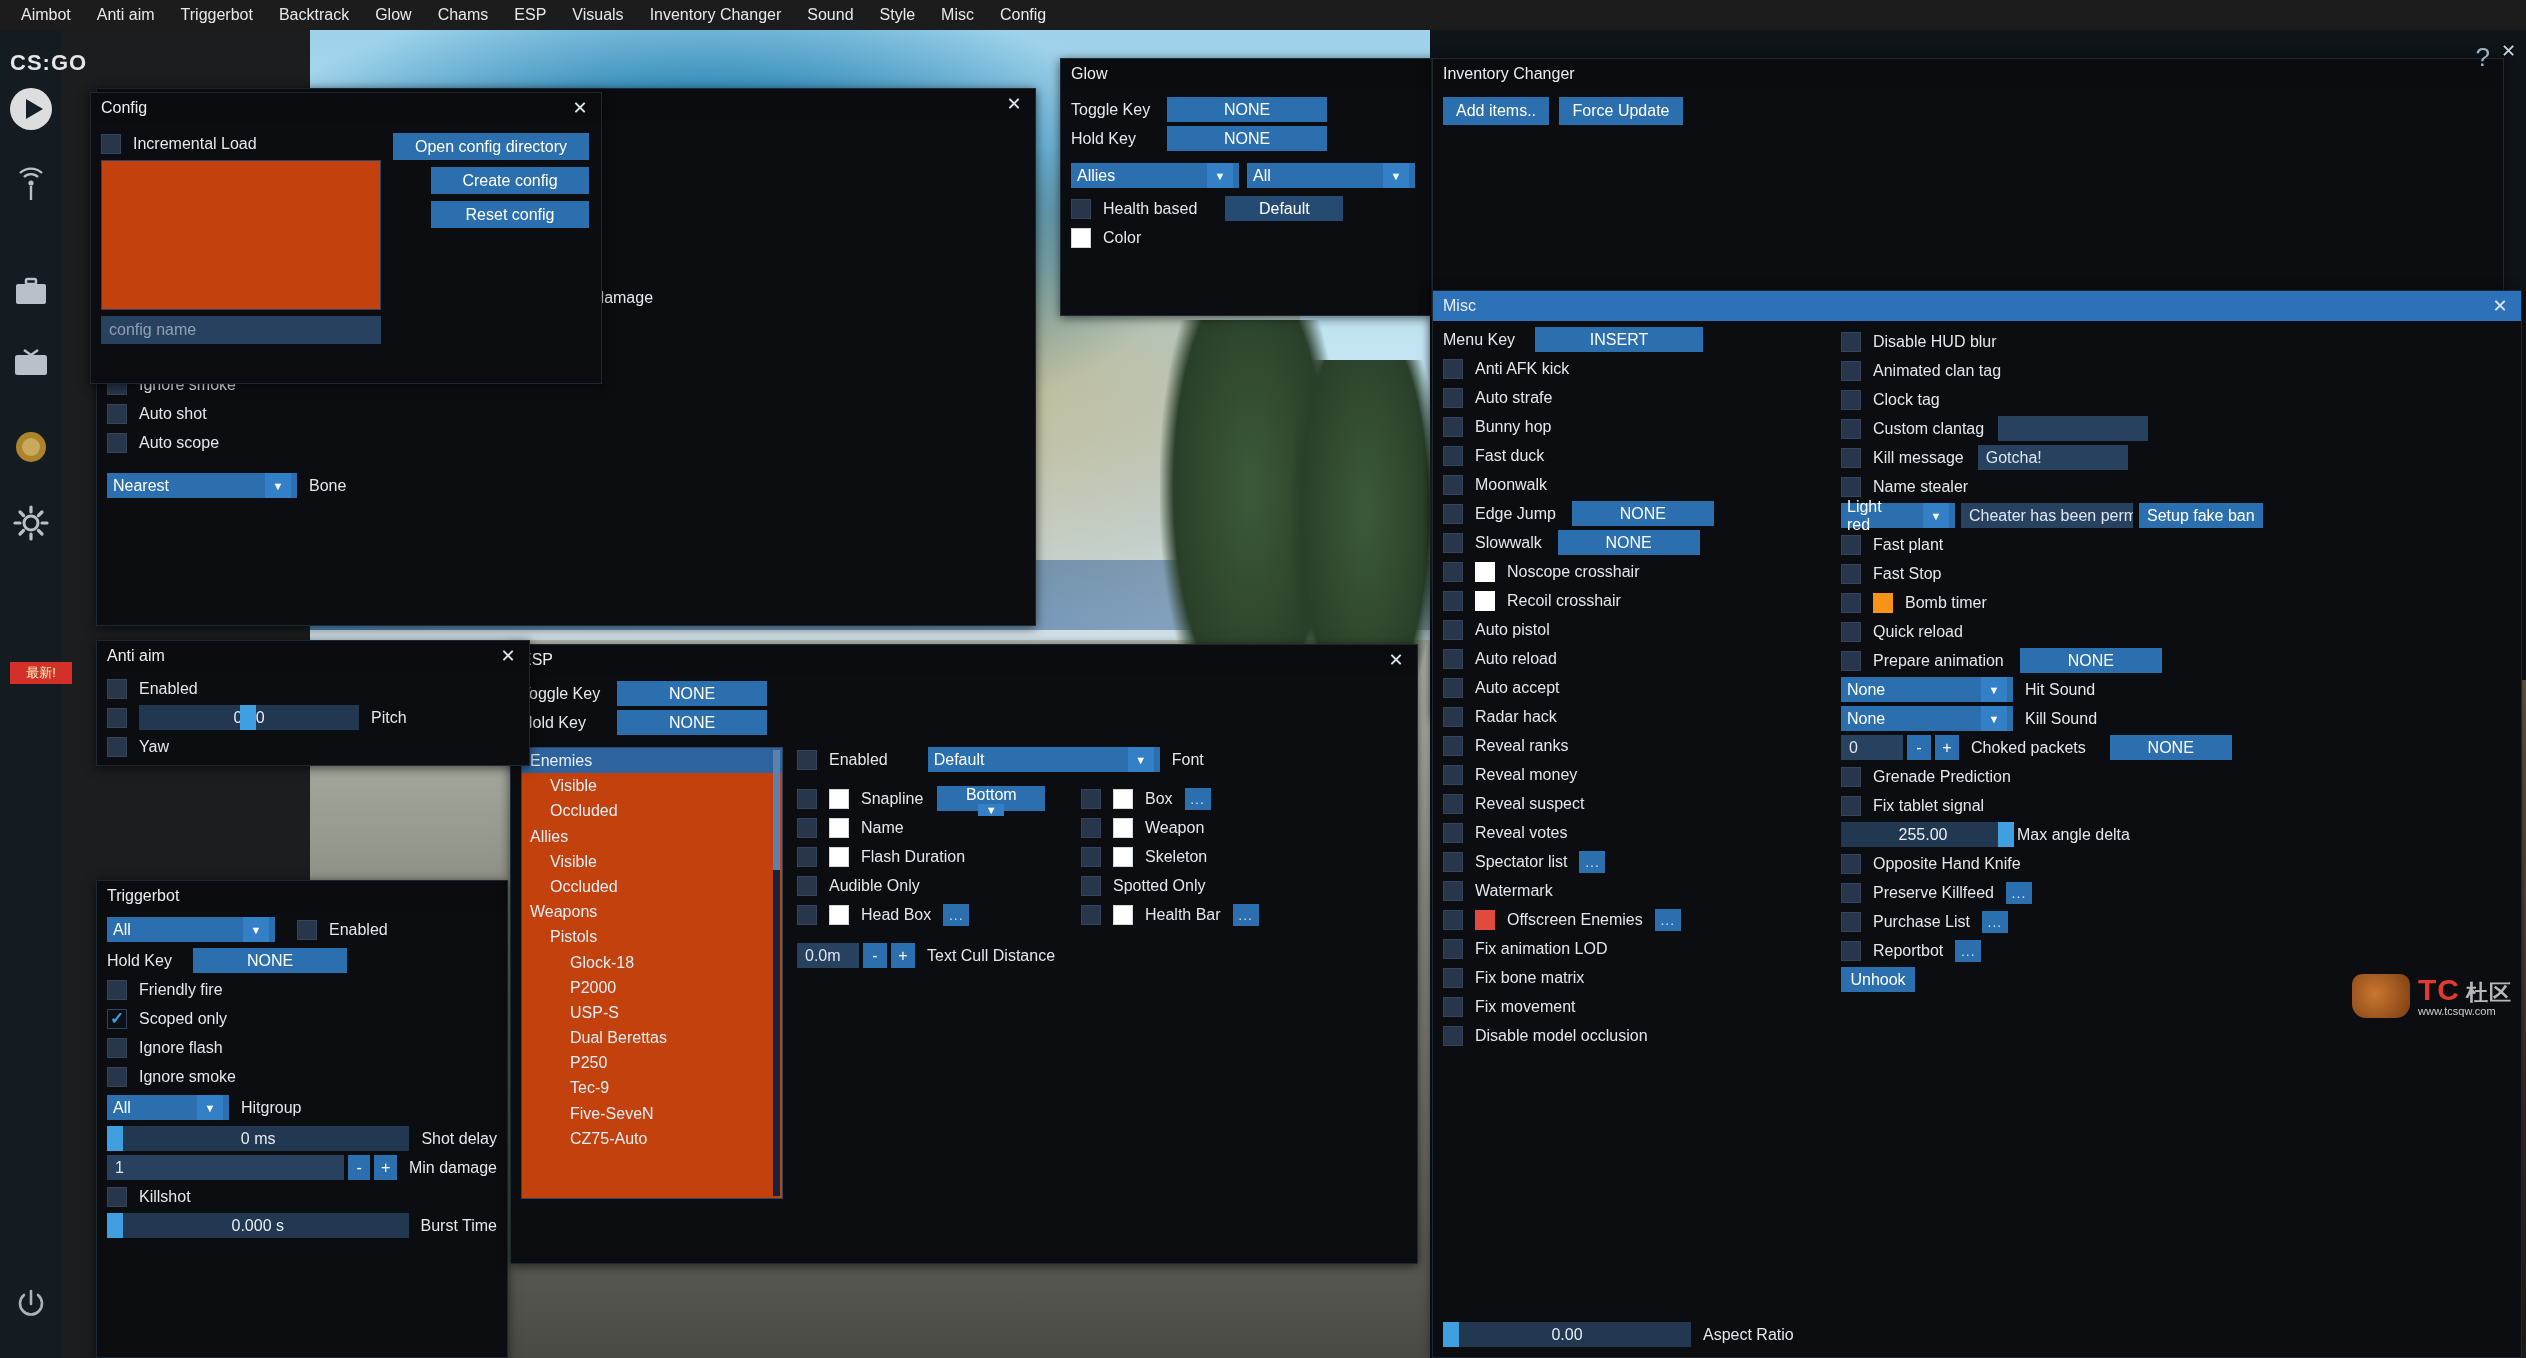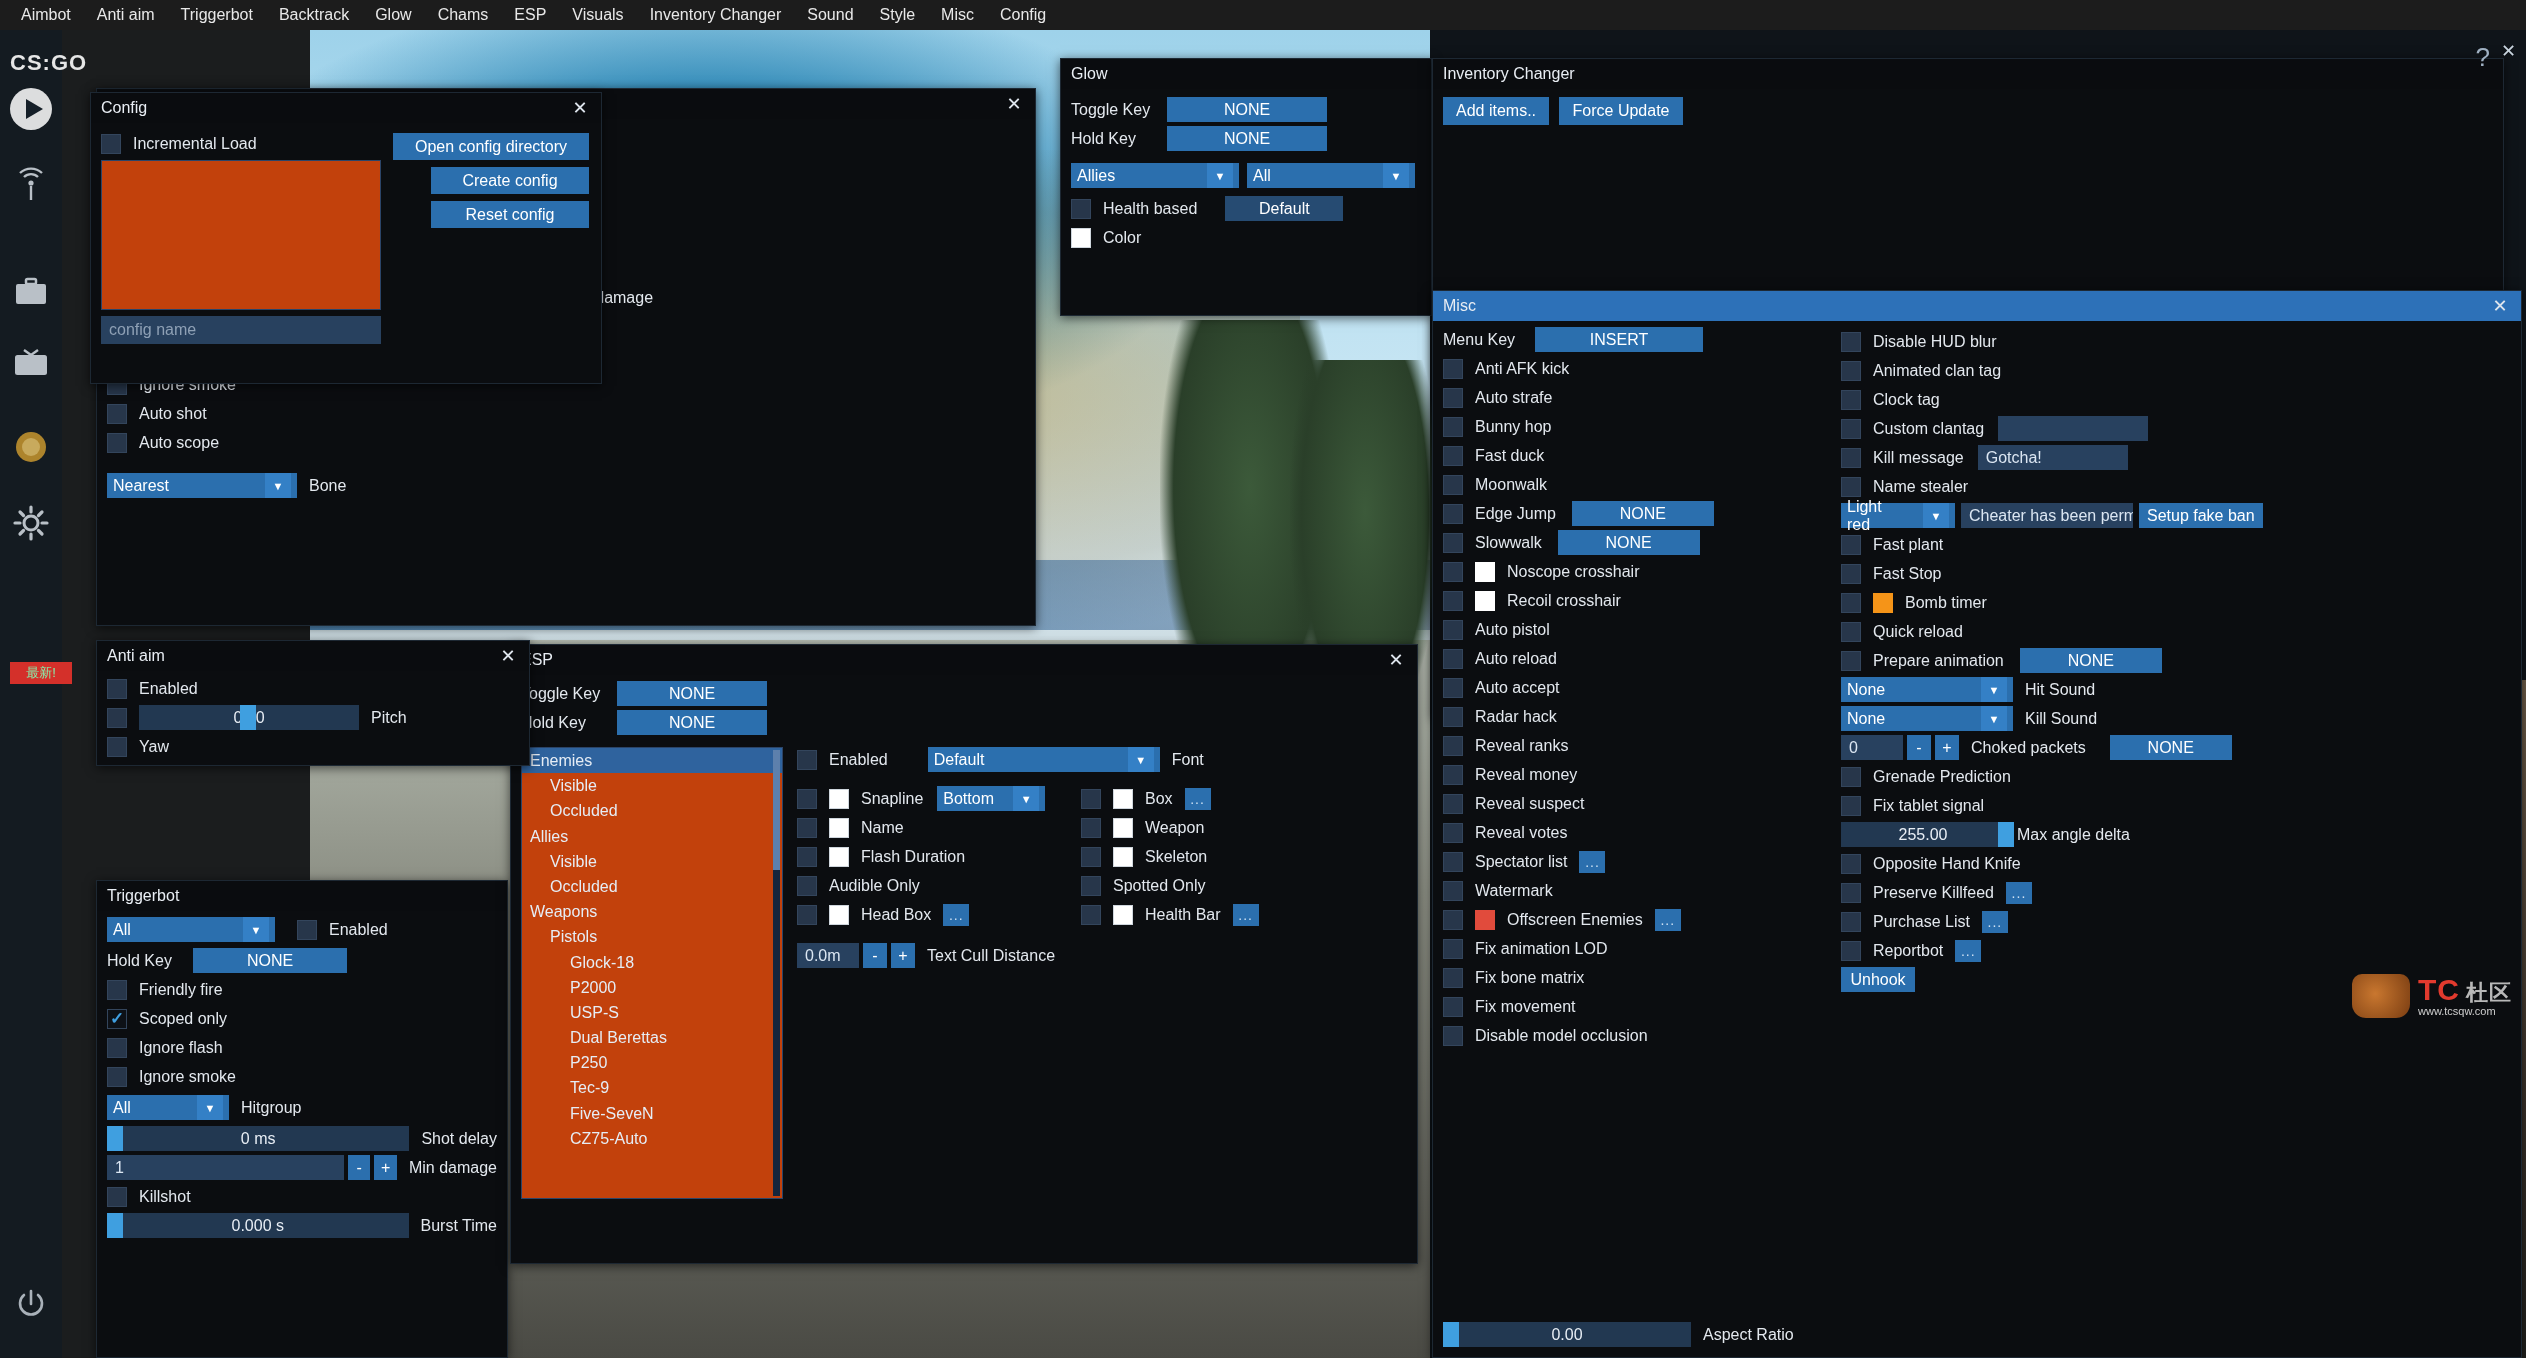--- a/index.html
+++ b/index.html
@@ -108,21 +108,21 @@
 
   .lstbox { background:#c2410c; border:1px solid #2b4468; }
   .lstitem { padding:1px 0 1px 8px; font-size:16px; color:#e6edf5; line-height:1.45; }
   .lstitem.sel { background:#2f639e; }
   .indent1 { padding-left:28px; }
   .indent2 { padding-left:48px; }
   .scrolltrk { position:absolute; right:2px; top:2px; bottom:2px; width:7px; background:#16253c; }
   .scrollthumb { position:absolute; right:2px; top:2px; width:7px; height:120px; background:#5d80ac; }
 
   .redbadge { position:absolute; left:10px; top:662px; width:62px; height:22px; background:#d4302a;
-              color:#86efac; font-size:13px; display:flex; align-items:center; justify-content:center; z-index:28; }
+              color:#fef9c3; font-size:13px; display:flex; align-items:center; justify-content:center; z-index:28; }
 
   .wm { position:absolute; right:14px; bottom:10px; display:flex; align-items:center; gap:8px; z-index:40; }
   .wm .wm-mascot { width:58px; height:44px; background:radial-gradient(circle at 40% 45%, #c9772f, #7a3d12);
                    border-radius:10px 10px 14px 14px; }
   .wm .wm-text { color:#e23a2e; font-size:30px; font-weight:bold; letter-spacing:1px; line-height:1; }
   .wm .wm-sub { color:#cfcfcf; font-size:11px; }
 
   .musicbar { position:absolute; left:640px; bottom:22px; color:#e9e9e9; font-size:15px; z-index:15;
               text-shadow:0 1px 3px #000; }
   .qmark { position:absolute; right:36px; top:42px; color:#9fb0c2; font-size:26px; z-index:15; }
@@ -762,21 +762,21 @@
               <span class="arw">▼</span>
             </div>
             <span class="lbl">Font</span>
           </div>
           <div style="display:flex;gap:14px;margin-top:14px;">
             <div style="width:270px" id="esp-left-opts">
                 <div class="row">
                   <div class="cb"></div>
                   <div class="cb white" style="margin-left: 12px;"></div>
                   <span class="lbl">Snapline</span>
-                  <div class="combo" style="width: 108px; margin-left: 14px;">
+                  <div class="combo" style="width: 108px; margin-left: 14px; flex-direction: column;">
                     <span class="cv">Bottom</span>
                     <span class="arw">▼</span>
                   </div>
                 </div>
                 <div class="row">
                   <div class="cb"></div>
                   <div class="cb white" style="margin-left: 12px;"></div>
                   <span class="lbl">Name</span>
                 </div>
                 <div class="row">

